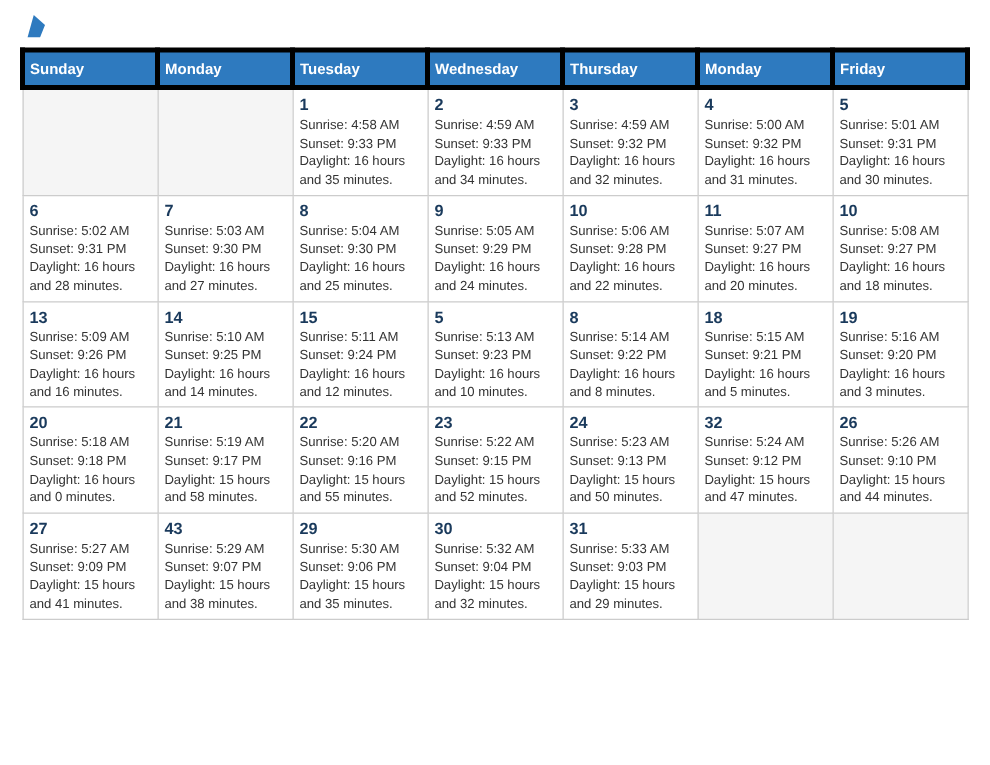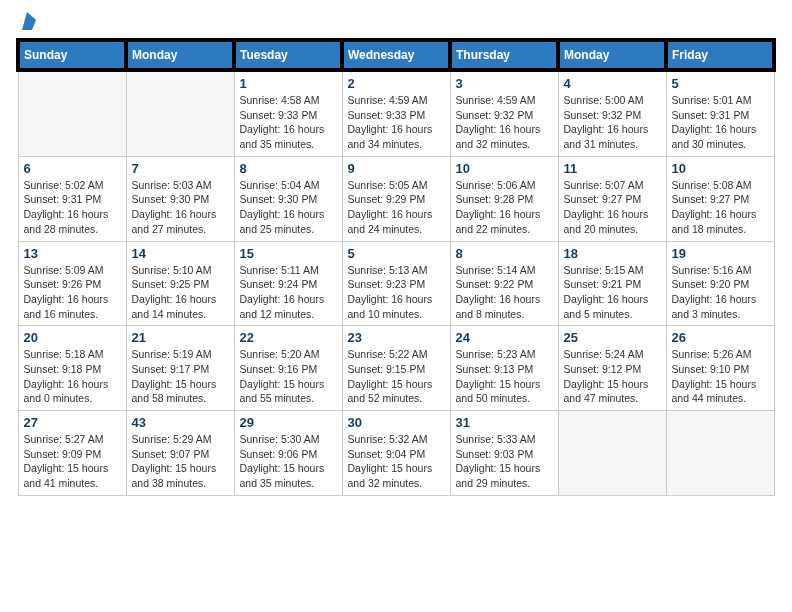--- a/index.html
+++ b/index.html
@@ -216,21 +216,21 @@
         </td>
         <td>
           <span class="day-num">23</span>
           <div class="day-info">Sunrise: 5:22 AM<br>Sunset: 9:15 PM<br>Daylight: 15 hours<br>and 52 minutes.</div>
         </td>
         <td>
           <span class="day-num">24</span>
           <div class="day-info">Sunrise: 5:23 AM<br>Sunset: 9:13 PM<br>Daylight: 15 hours<br>and 50 minutes.</div>
         </td>
         <td>
-          <span class="day-num">25</span>
+          <span class="day-num">32</span>
           <div class="day-info">Sunrise: 5:24 AM<br>Sunset: 9:12 PM<br>Daylight: 15 hours<br>and 47 minutes.</div>
         </td>
         <td>
           <span class="day-num">26</span>
           <div class="day-info">Sunrise: 5:26 AM<br>Sunset: 9:10 PM<br>Daylight: 15 hours<br>and 44 minutes.</div>
         </td>
       </tr>
       <tr class="week-row">
         <td>
           <span class="day-num">27</span>

